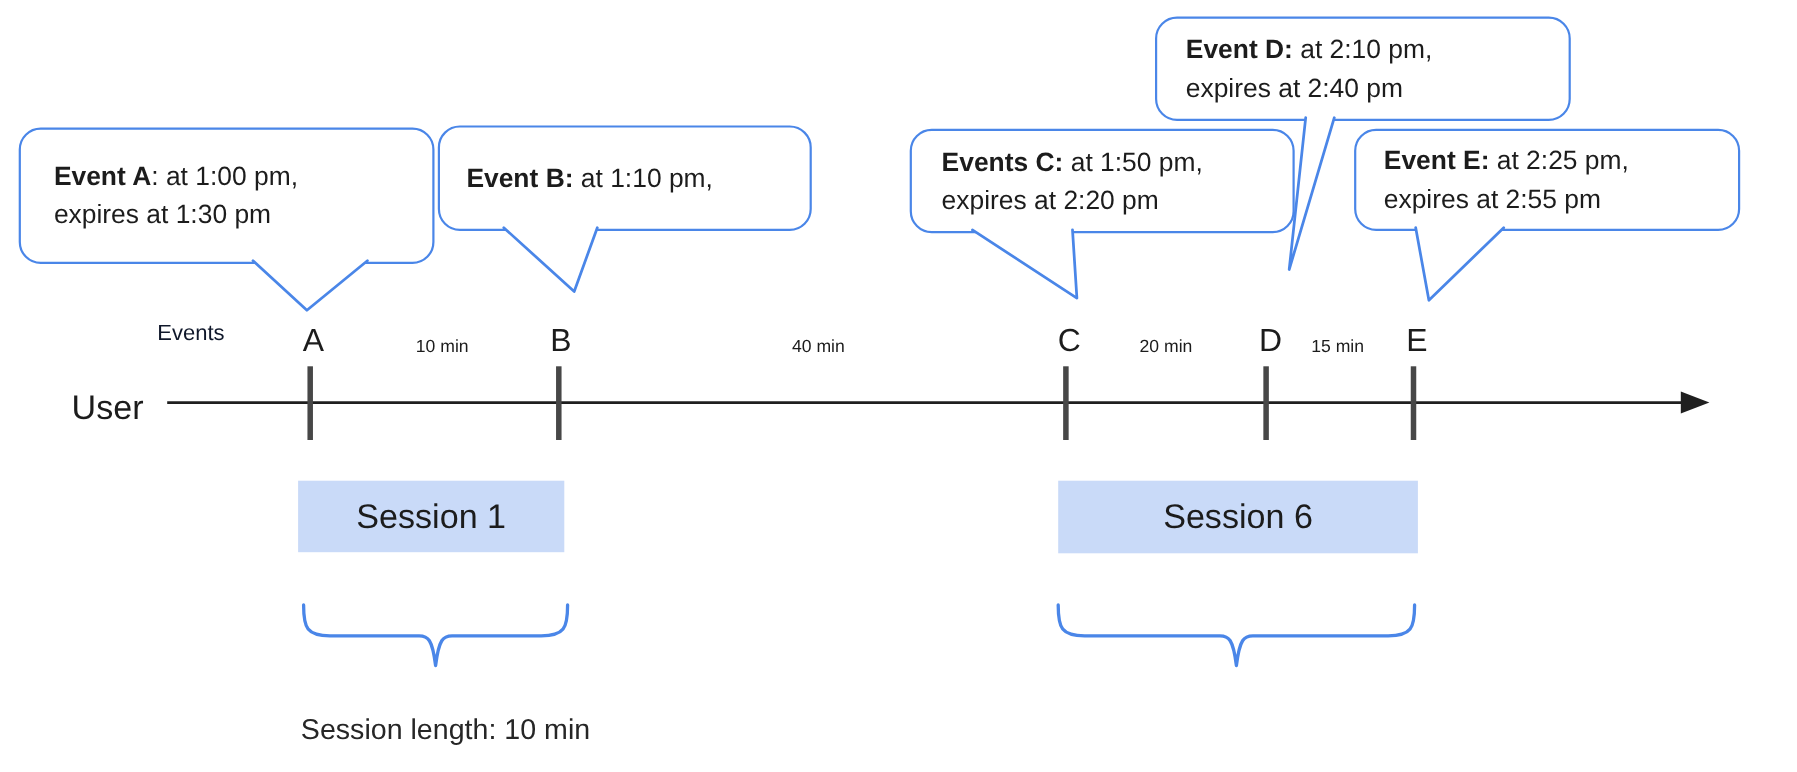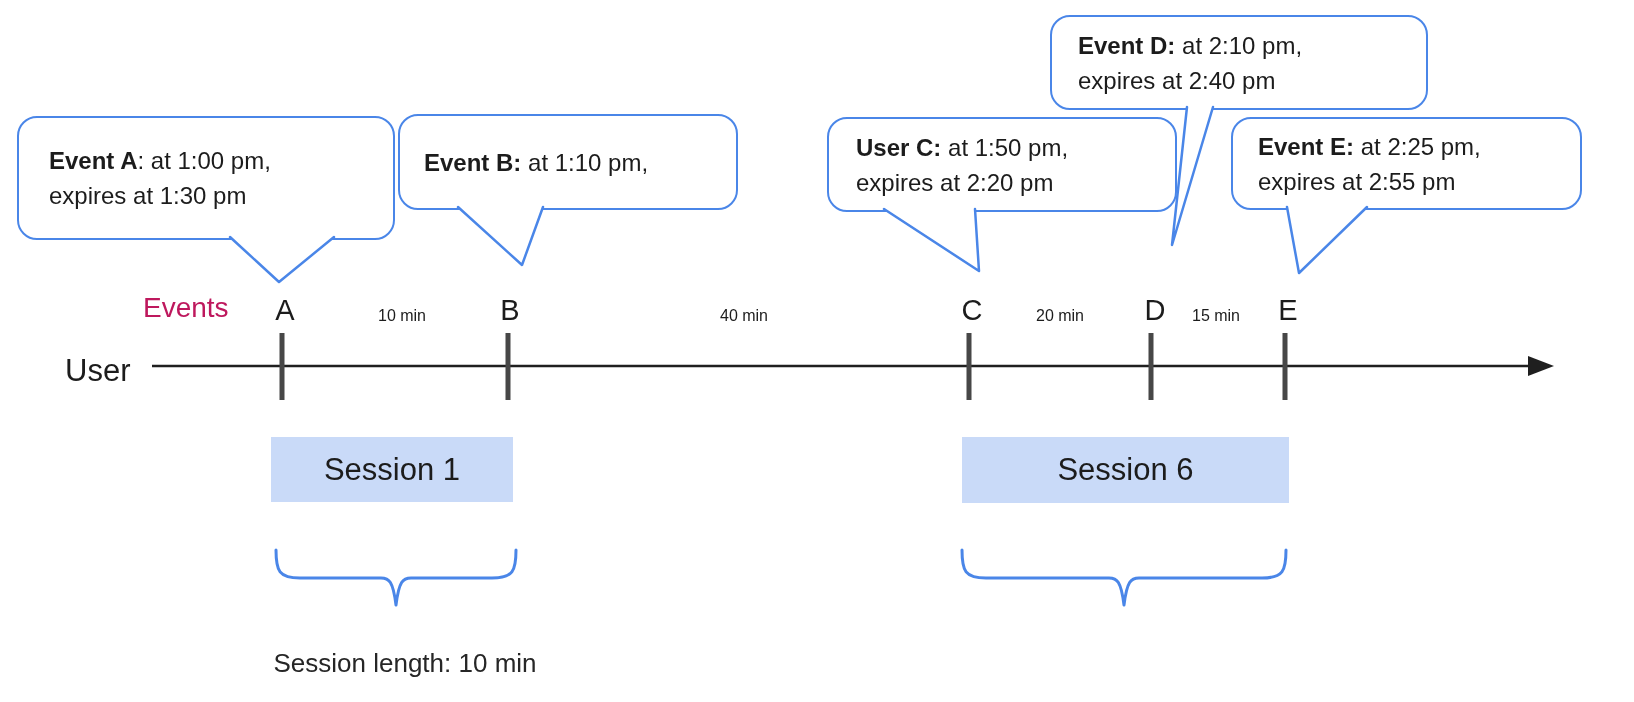--- a/index.html
+++ b/index.html
@@ -24,21 +24,21 @@
     display:flex;flex-direction:column;justify-content:center;
     font-size:24px;line-height:35px;
     z-index:2;
   }
   .bubble .bline{white-space:nowrap;}
   .bubble b{font-weight:700;}
   .axis-label{
     position:absolute;font-size:31px;color:#1c1c1c;white-space:nowrap;z-index:3;
   }
   .events-heading{
-    position:absolute;font-size:28px;color:#be185d;white-space:nowrap;z-index:3;
+    position:absolute;font-size:20px;color:#0f172a;white-space:nowrap;z-index:3;
   }
   .mark-letter{
     position:absolute;font-size:29px;color:#1c1c1c;transform:translateX(-50%);
     white-space:nowrap;z-index:3;
   }
   .gap-label{
     position:absolute;font-size:16px;color:#1c1c1c;transform:translateX(-50%);
     white-space:nowrap;z-index:3;
   }
   .session-bar{
@@ -61,21 +61,21 @@
   <div class="bubble" style="left:17px;top:116px;width:378px;height:124px;padding-left:30px;">
     <div class="bline"><b>Event A</b><span>: at 1:00 pm,</span></div>
     <div class="bline">expires at 1:30 pm</div>
   </div>
 
   <div class="bubble" style="left:398px;top:114px;width:340px;height:96px;padding-left:24px;">
     <div class="bline"><b>Event B:</b><span> at 1:10 pm,</span></div>
   </div>
 
   <div class="bubble" style="left:827px;top:117px;width:350px;height:95px;padding-left:27px;">
-    <div class="bline"><b>User C:</b><span> at 1:50 pm,</span></div>
+    <div class="bline"><b>Events C:</b><span> at 1:50 pm,</span></div>
     <div class="bline">expires at 2:20 pm</div>
   </div>
 
   <div class="bubble" style="left:1050px;top:15px;width:378px;height:95px;padding-left:26px;">
     <div class="bline"><b>Event D:</b><span> at 2:10 pm,</span></div>
     <div class="bline">expires at 2:40 pm</div>
   </div>
 
   <div class="bubble" style="left:1231px;top:117px;width:351px;height:93px;padding-left:25px;">
     <div class="bline"><b>Event E:</b><span> at 2:25 pm,</span></div>

